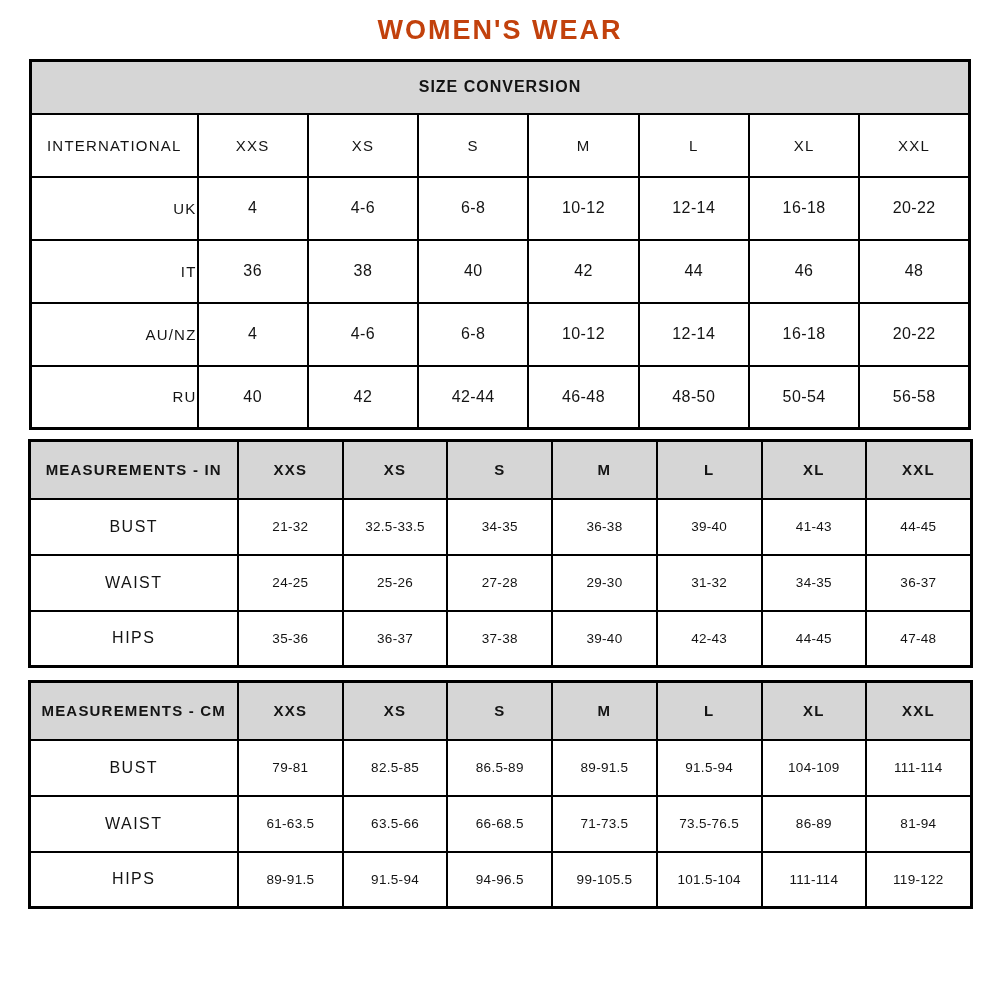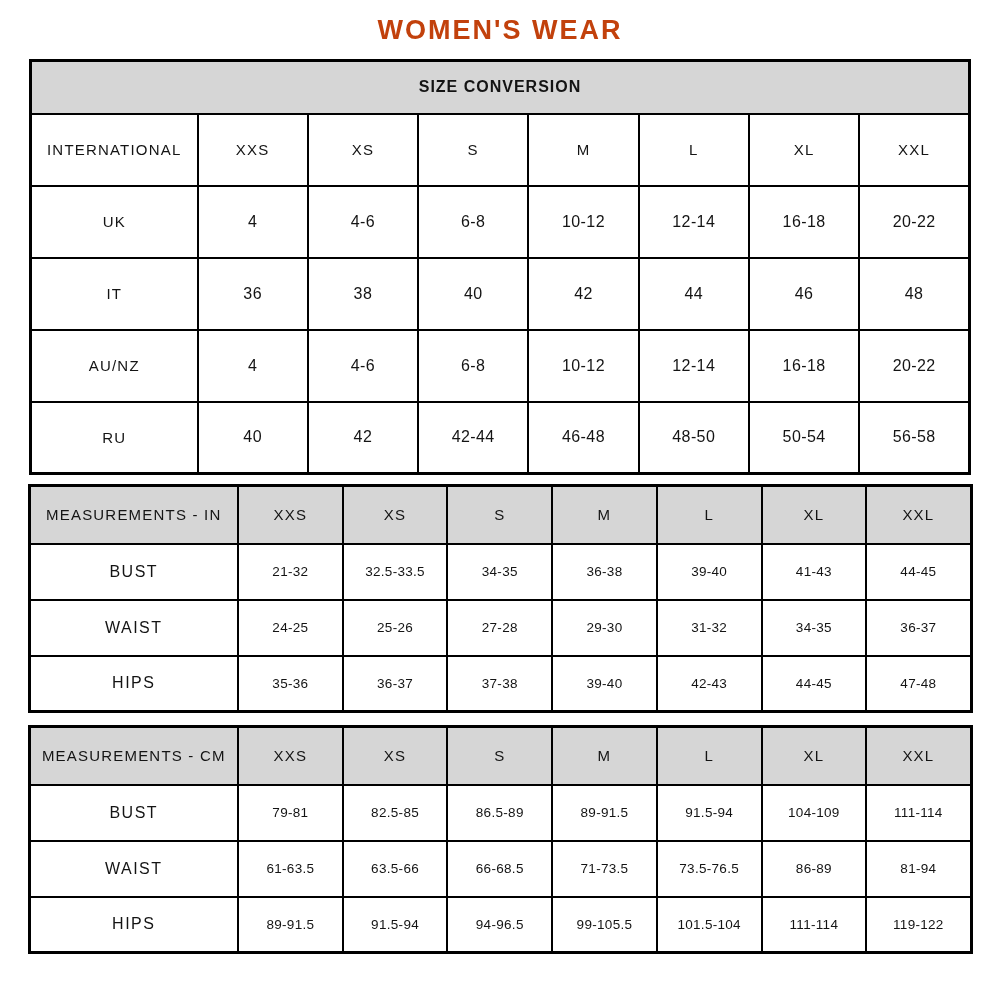--- a/index.html
+++ b/index.html
@@ -36,39 +36,39 @@
   table.t td{
     border:2px solid var(--border);
     text-align:center;
     vertical-align:middle;
     overflow:hidden;
     white-space:nowrap;
   }
   
   .t1{ width:942px; }
   .t1 col.c-label{ width:167px; }
-  .t1 tr{ height:72px; }
+  .t1 tr{ height:63px; }
   .t1 tr.banner-row{ height:53px; }
   .t1 .banner{
     background:var(--header-bg);
     font-weight:bold;
     font-size:16px;
     letter-spacing:1px;
   }
   .t1 .hdr-cell{ font-size:15px; letter-spacing:1.2px; }
-  .t1 .lbl{ font-size:15px; letter-spacing:1.2px; }
+  .t1 .lbl{ font-size:15px; letter-spacing:1.2px;text-align:right; }
   .t1 .val{ font-size:16px; letter-spacing:.4px; }
   
   .tm{ width:945px; }
   .tm col.c-label{ width:209px; }
   .tm tr{ height:56px; }
   .tm tr.hdr-row{ height:58px; }
   .tm .hdr-cell{
     background:var(--header-bg);
-    font-weight:normal;
+    font-weight:bold;
     font-size:15px;
     letter-spacing:1.2px;
   }
   .tm .lbl{ font-size:16px; letter-spacing:1.5px; }
   .tm .val{ font-size:13.5px; letter-spacing:.3px; }
   .gap1{ height:9px; }
   .gap2{ height:12px; }
 </style>
 </head>
 <body>

